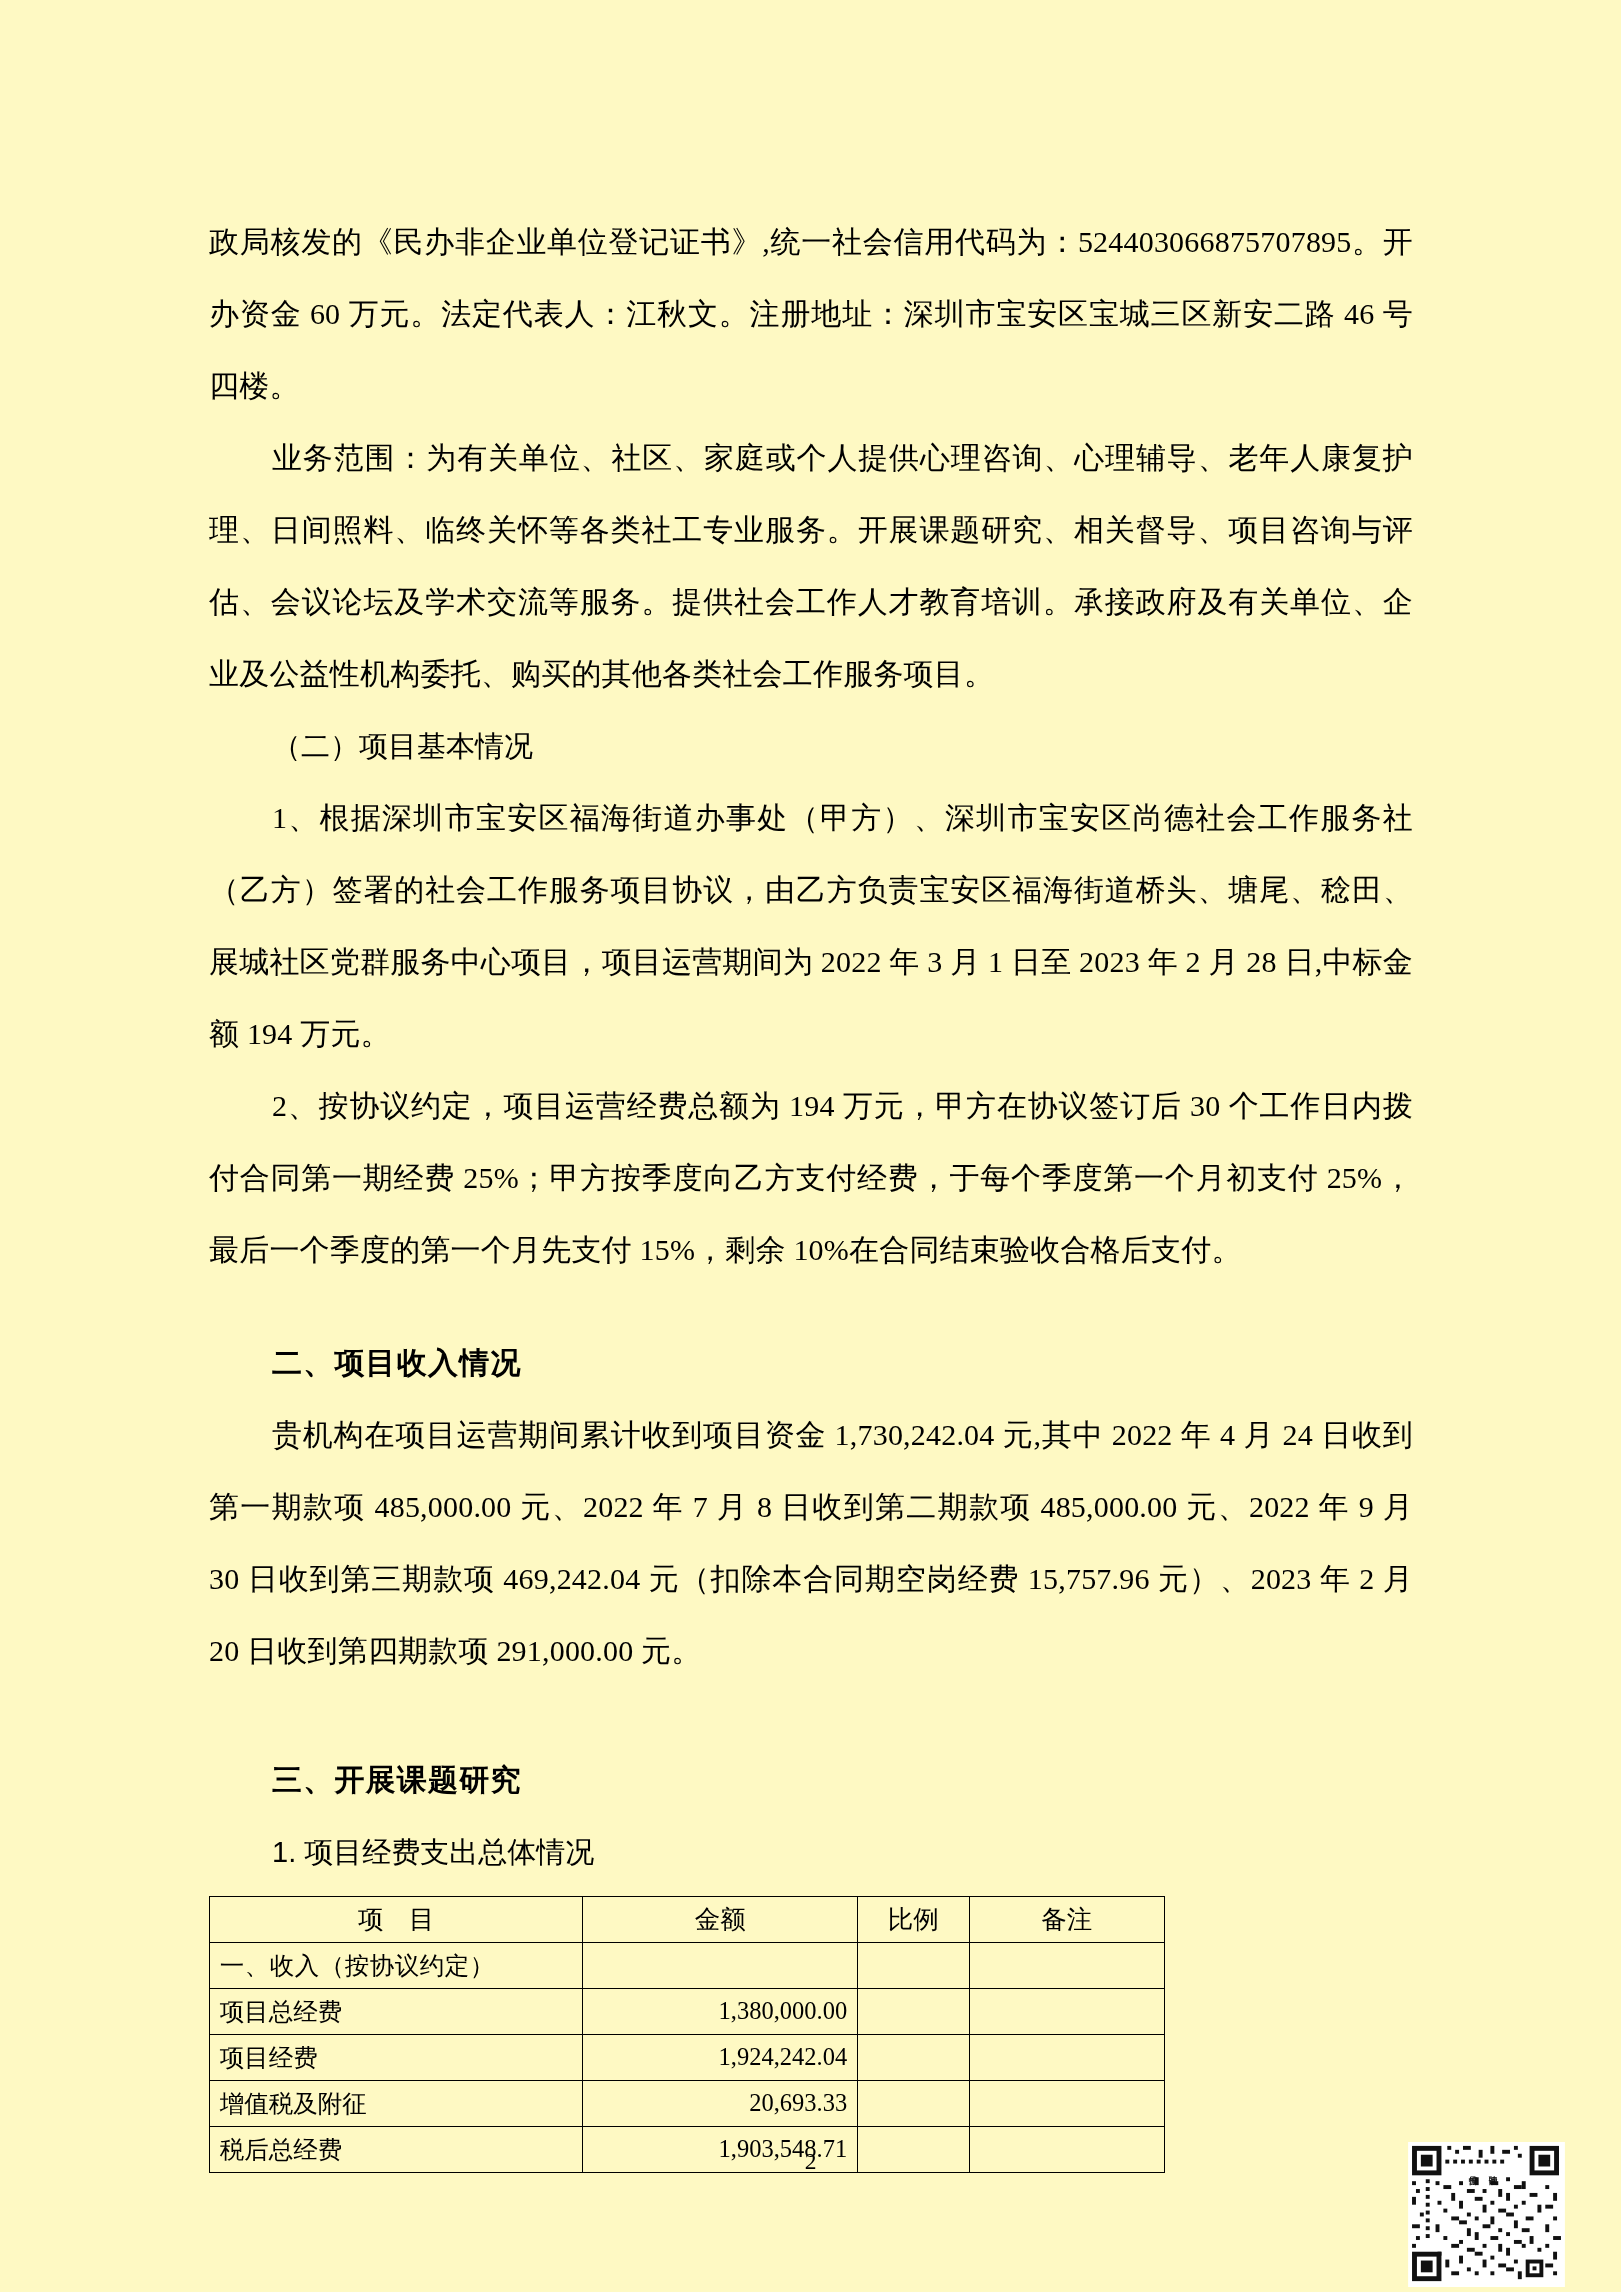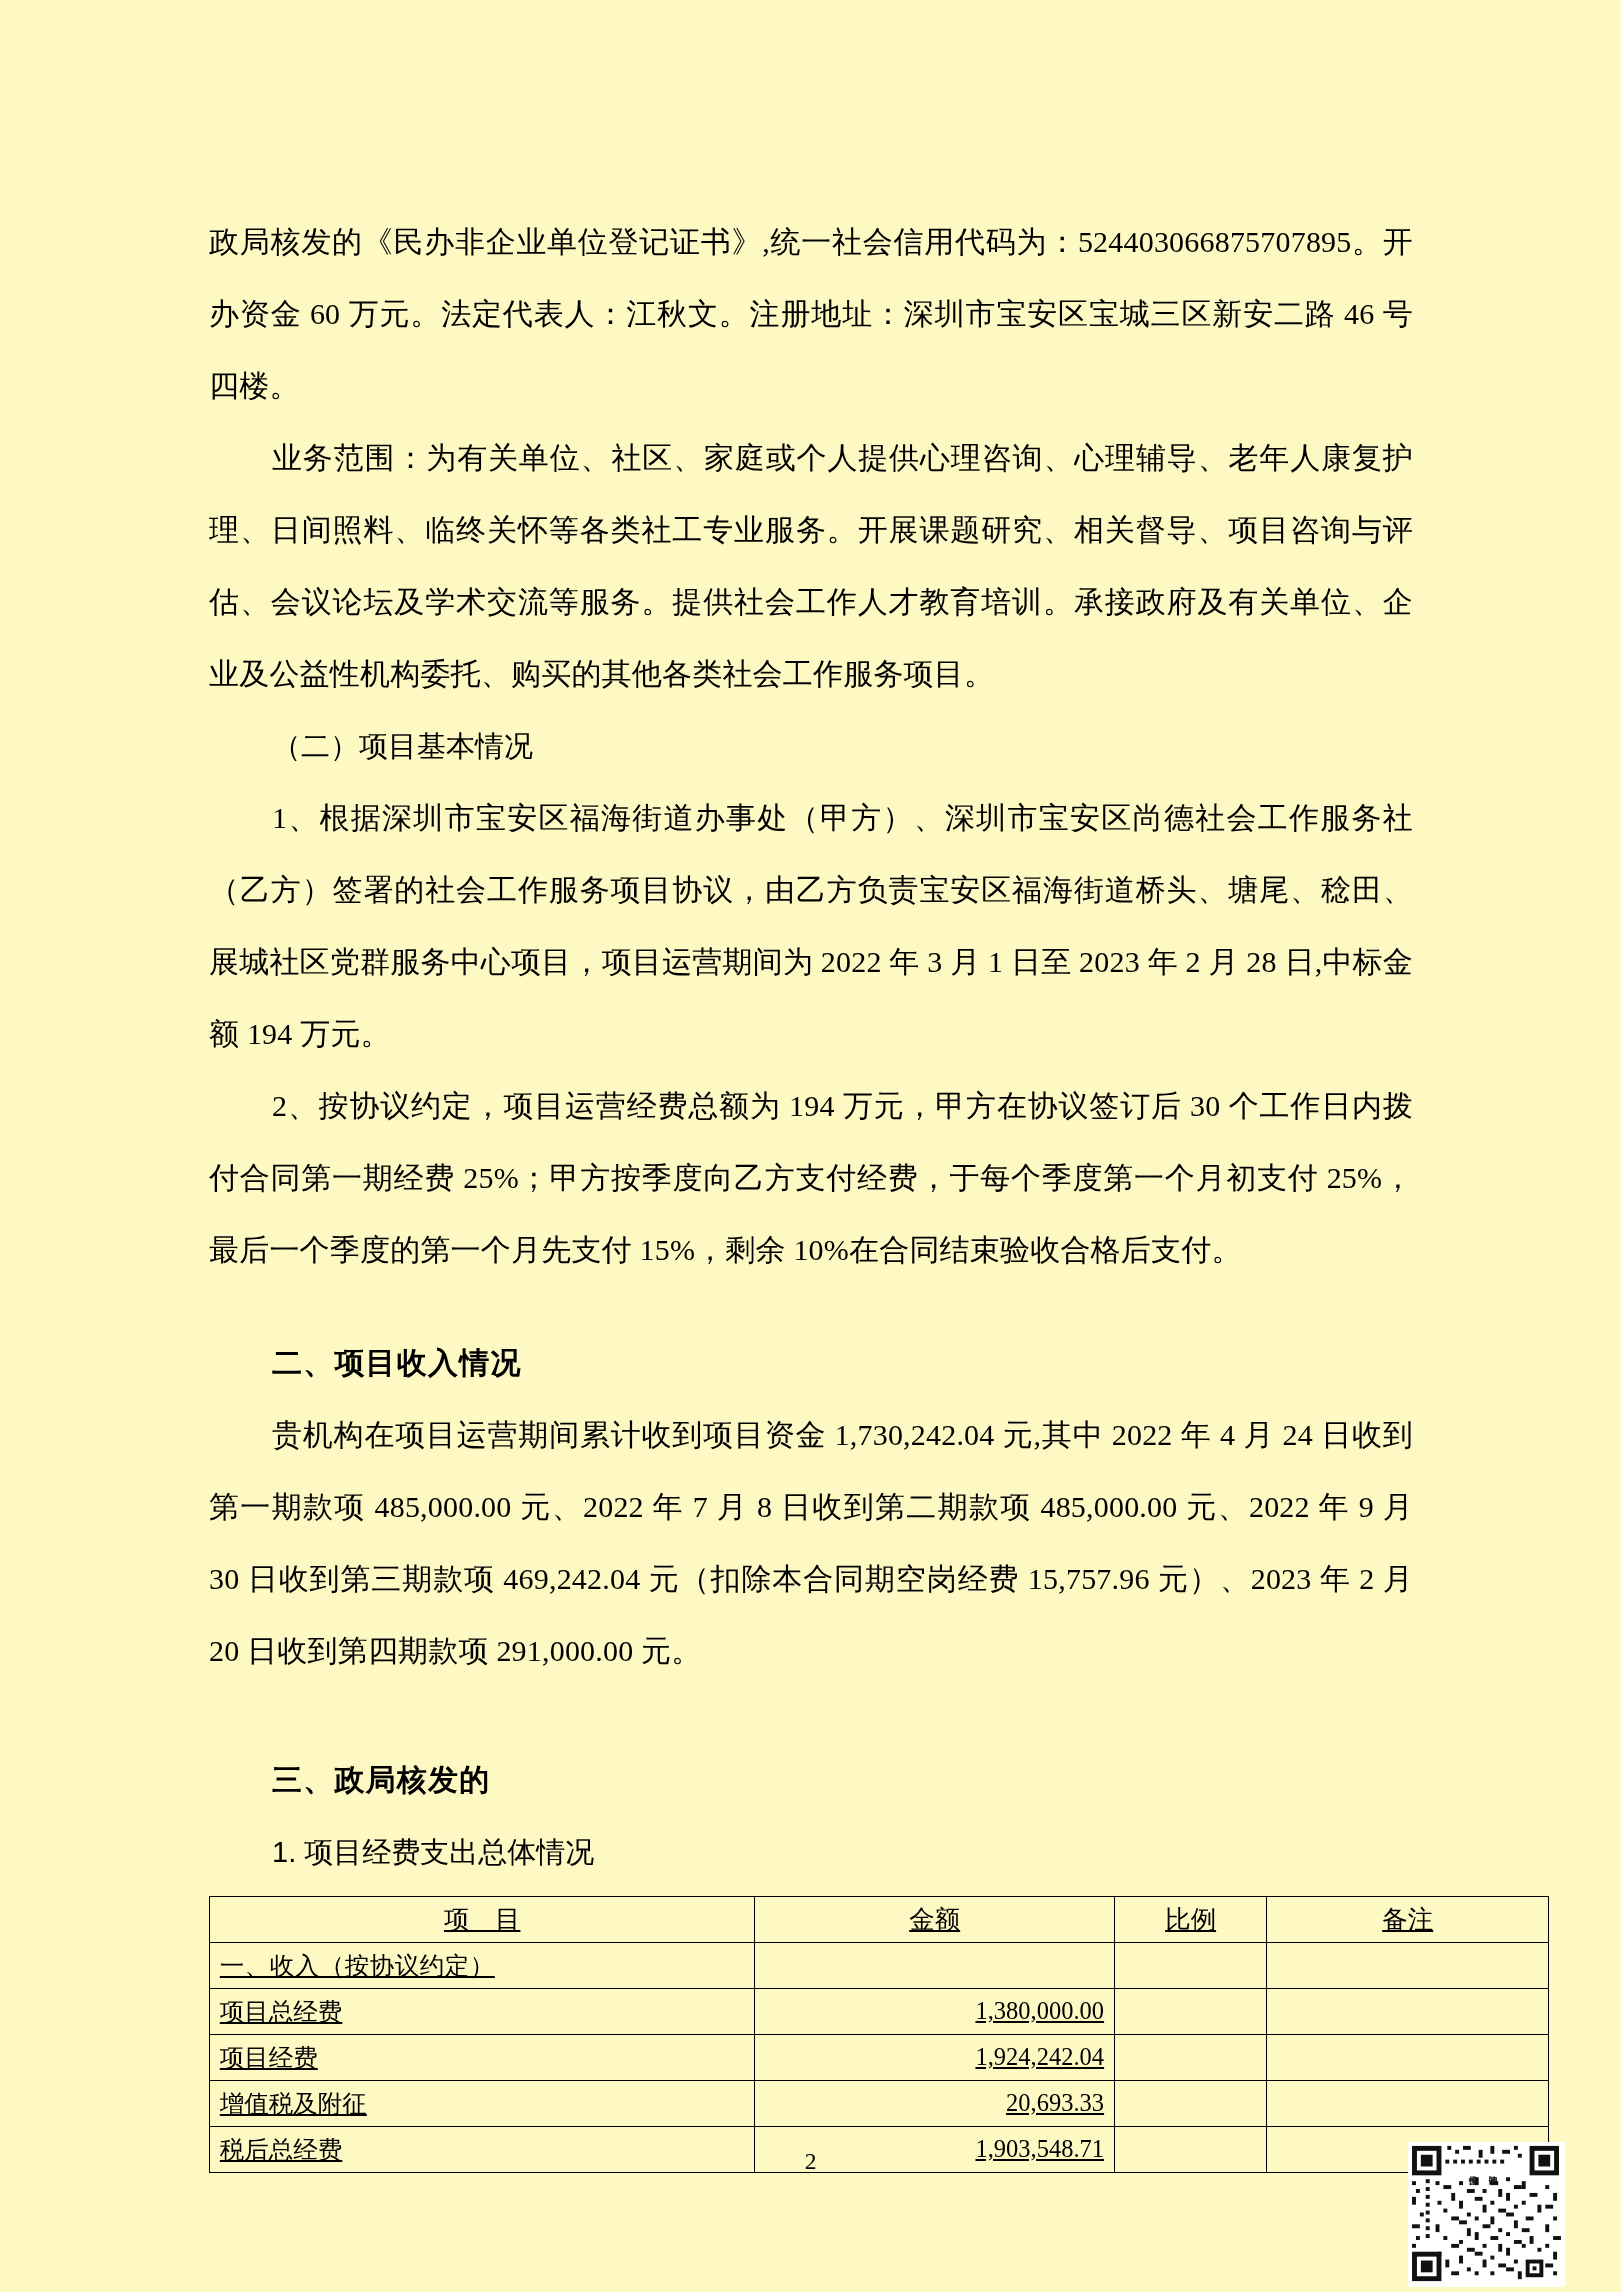--- a/index.html
+++ b/index.html
@@ -47,25 +47,24 @@
     font-size: 29px;
     line-height: 72px;
     text-indent: 63px;
     font-family: "Liberation Sans", "DejaVu Sans", sans-serif;
   }
   .gap-md { height: 41px; }
   .gap-lg { height: 57px; }
 
   table.fin {
     border-collapse: collapse;
-    width: 1340px;
+    width: 956px;
     margin-top: 7.8px;
     font-size: 24.5px;
     font-family: "Liberation Sans", "DejaVu Sans", sans-serif;
-    text-decoration: underline;
   }
   table.fin td, table.fin th {
     border: 1.6px solid #000000;
     height: 43px;
     padding: 1px 9.8px;
     font-weight: normal;
   }
   table.fin thead th {
     text-align: center;
     font-size: 25.5px;
@@ -154,21 +153,21 @@
     <p class="body indent">2、按协议约定，项目运营经费总额为 194 万元，甲方在协议签订后 30 个工作日内拨付合同第一期经费 25%；甲方按季度向乙方支付经费，于每个季度第一个月初支付 25%，最后一个季度的第一个月先支付 15%，剩余 10%在合同结束验收合格后支付。</p>
 
     <div class="gap-md"></div>
 
     <h2 class="heading">二、项目收入情况</h2>
 
     <p class="body indent">贵机构在项目运营期间累计收到项目资金 1,730,242.04 元,其中 2022 年 4 月 24 日收到第一期款项 485,000.00 元、2022 年 7 月 8 日收到第二期款项 485,000.00 元、2022 年 9 月 30 日收到第三期款项 469,242.04 元（扣除本合同期空岗经费 15,757.96 元）、2023 年 2 月 20 日收到第四期款项 291,000.00 元。</p>
 
     <div class="gap-lg"></div>
 
-    <h2 class="heading">三、政局核发的</h2>
+    <h2 class="heading">三、开展课题研究</h2>
 
     <div class="sub-head">1. 项目经费支出总体情况</div>
 
     <table class="fin">
       <colgroup>
         <col class="c1">
           <col class="c2">
           <col class="c3">
           <col class="c4">
       </colgroup>

